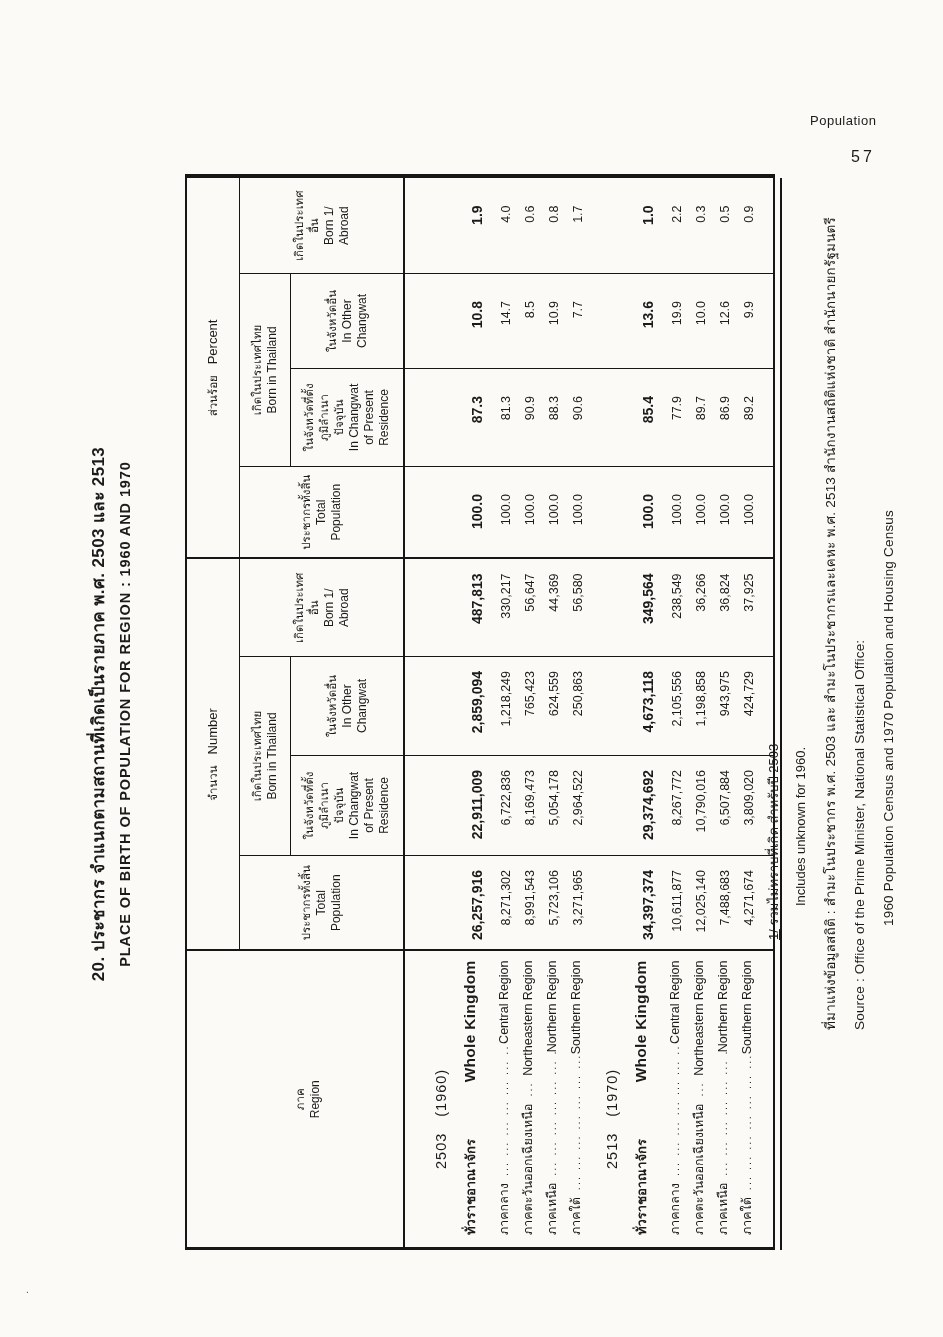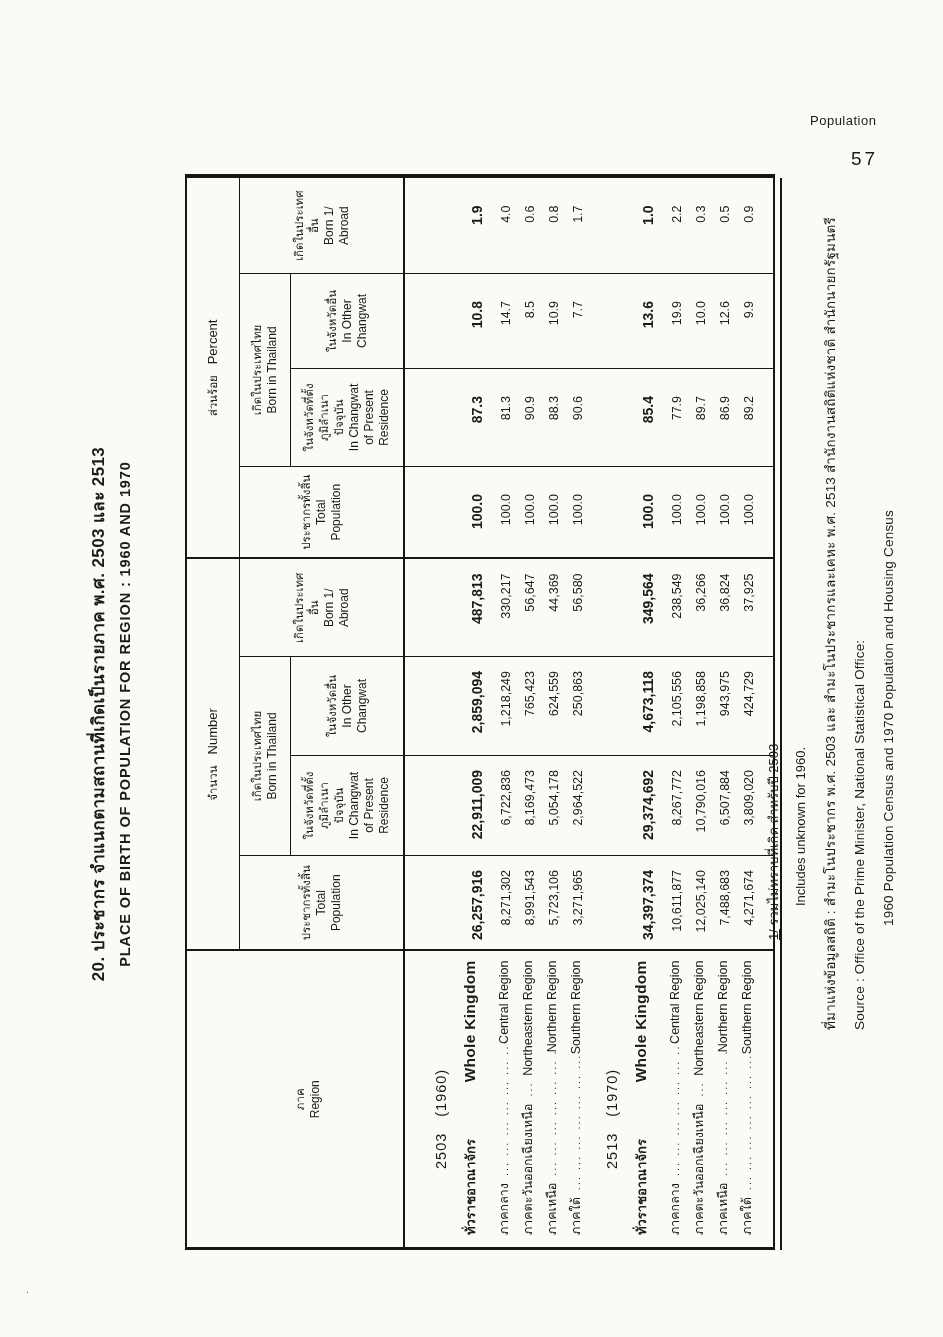--- a/index.html
+++ b/index.html
@@ -1,19 +1,19 @@
 <!DOCTYPE html>
 <html><head>
 <meta charset="utf-8">
 <style>
   html,body{margin:0;padding:0;}
   body{width:943px;height:1337px;background:#fbfaf6;overflow:hidden;position:relative;
        font-family:"Liberation Sans",sans-serif;color:#1b1b1b;}
   .page-head{position:absolute;top:113px;left:810px;font-size:13px;letter-spacing:.5px;}
-  .page-num{position:absolute;top:148px;left:851px;font-size:19px;letter-spacing:3px;}
+  .page-num{position:absolute;top:148px;left:851px;font-size:16px;letter-spacing:3px;}
   .stray{position:absolute;left:26px;top:1284px;font-size:10px;color:#555;}
 
   
   .rot-wrap{position:absolute;left:60px;top:150px;width:850px;height:1150px;}
   .rot-inner{position:absolute;width:1150px;height:850px;transform-origin:0 0;
              transform:rotate(-90deg) translateX(-1150px);}
 
   .title-block{position:absolute;left:50px;top:24px;width:1072px;text-align:center;}
   .title-th{font-size:17px;font-weight:bold;letter-spacing:.4px;}
   .title-en{font-size:14.5px;font-weight:bold;letter-spacing:.9px;margin-top:6px;}

